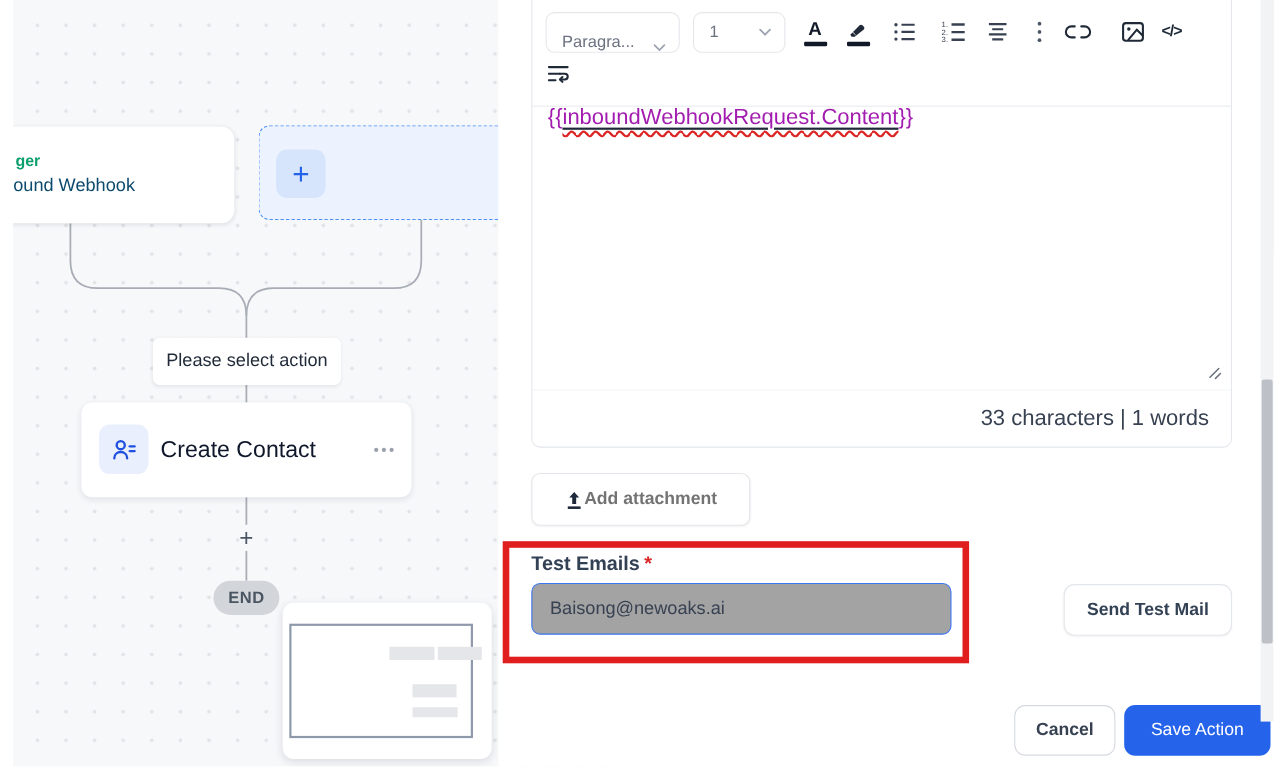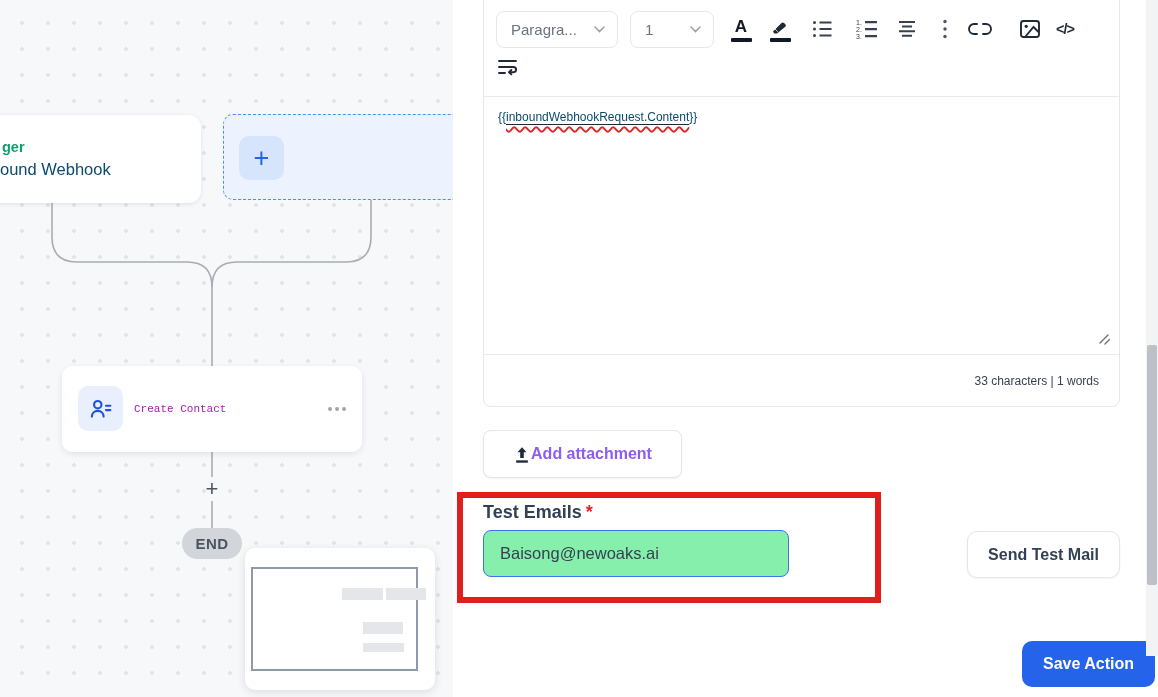--- a/index.html
+++ b/index.html
@@ -2,21 +2,21 @@
 <html><head>
 <meta charset="utf-8">
 <style>
   * { margin:0; padding:0; box-sizing:border-box; }
   html,body { background:#fff; }
   body { font-family:"Liberation Sans", sans-serif; }
   .screen { position:relative; width:1158px; height:697px; overflow:hidden; background:#fff; }
 
   
   .canvas {
-    position:absolute; left:0; top:0; width:541px; height:697px; overflow:hidden;
+    position:absolute; left:12px; top:0; width:541px; height:697px; overflow:hidden;
     background-color:#f7f8fa;
     background-image:radial-gradient(circle,#e3e4e8 1.7px, transparent 1.9px);
     background-size:26px 26px; background-position:9px 10px;
     border-right:1px solid #e9ebee;
   }
   .connectors { position:absolute; left:0; top:0; }
 
   .trigger-card {
     position:absolute; left:-116px; top:115px; width:317px; height:88px;
     background:#fff; border-radius:12px; box-shadow:0 1px 4px rgba(16,24,40,.10);
@@ -46,21 +46,21 @@
   }
 
   .contact-card {
     position:absolute; left:62px; top:366px; width:300px; height:86px; background:#fff;
     border-radius:10px; box-shadow:0 2px 6px rgba(16,24,40,.09);
   }
   .contact-tile {
     position:absolute; left:16px; top:20px; width:45px; height:45px; background:#e9effd;
     border-radius:10px; display:flex; align-items:center; justify-content:center;
   }
-  .contact-label { position:absolute; left:72px; top:0; height:86px; display:flex; align-items:center; font-size:11px; color:#a21caf;font-family:Liberation Mono, monospace; }
+  .contact-label { position:absolute; left:72px; top:0; height:86px; display:flex; align-items:center; font-size:21px; color:#0f172a; }
   .contact-menu { position:absolute; right:14px; top:0; height:86px; display:flex; align-items:center; cursor:pointer; }
 
   .plus-node {
     position:absolute; left:200px; top:477px; width:24px; height:24px; text-align:center;
     line-height:24px; font-size:22px; color:#4b5563;
   }
   .end-pill {
     position:absolute; left:182px; top:528px; width:60px; height:31px; background:#d2d5da;
     border-radius:16px; display:flex; align-items:center; justify-content:center;
     font-size:15px; font-weight:600; letter-spacing:.5px; color:#4a5562;
@@ -83,71 +83,71 @@
   .editor-box {
     position:absolute; left:30px; top:-14px; width:637px; height:421px;
     border:1px solid #e4e7eb; border-radius:8px; background:#fff;
   }
   .tb-divider { position:absolute; left:0; top:109px; width:100%; height:1px; background:#e8eaee; }
   .select-ctl {
     position:absolute; height:37px; border:1px solid #e5e7eb; border-radius:8px; background:#fff;
     display:flex; align-items:center; padding:0 12px 0 14px; color:#6b7280; font-size:15px; cursor:pointer;
   }
   .select-ctl .sel-val { flex:1; white-space:nowrap; overflow:hidden; }
-  .sel-paragraph { left:12px; top:24px; width:122px; }
+  .sel-paragraph { left:12px; top:24px; width:122px;align-items:flex-end; }
   .sel-size { left:146px; top:24px; width:84px; }
   .tb-icon { position:absolute; top:30px; width:30px; height:32px; display:flex; flex-direction:column; align-items:center; justify-content:flex-start; cursor:pointer; }
   .tb-icon svg { display:block; }
   .glyph-a { font-size:17px; font-weight:700; color:#111827; line-height:19px; }
   .underbar { width:21px; height:3.5px; background:#111827; border-radius:1px; margin-top:2px; }
   .glyph-code { font-size:14.5px; font-weight:700; color:#1f2937; line-height:24px; letter-spacing:-1px; }
   .i-color { left:242px; } .i-marker { left:281px; } .i-bullets { left:323px; }
   .i-ordered { left:368px; } .i-align { left:408px; } .i-more { left:446px; }
   .i-link { left:481px; } .i-image { left:531px; } .i-code { left:566px; }
   .i-wrap { position:absolute; left:12px; top:68px; width:26px; height:24px; cursor:pointer; }
 
-  .editor-body { position:absolute; left:14px; top:118px; right:14px; font-size:12px; color:#0c4a6e; line-height:24px; }
+  .editor-body { position:absolute; left:14px; top:108px; right:14px; font-size:20px; color:#a21caf; line-height:24px; }
   .var-solid { text-decoration:underline; text-decoration-color:#1f2937; text-underline-offset:3px; }
   .var-wavy { text-decoration:underline wavy #dc2626; text-decoration-thickness:1.5px; text-underline-offset:5px; }
   .resize-handle { position:absolute; left:612px; top:344px; }
 
   .editor-footer {
     position:absolute; left:0; bottom:0; width:100%; height:52px; border-top:1px solid #e8eaee;
     display:flex; align-items:center; justify-content:flex-end; padding-right:20px;
-    font-size:12px; color:#374151; border-radius:0 0 8px 8px;
+    font-size:20px; color:#374151; border-radius:0 0 8px 8px;
   }
 
   .btn {
     display:flex; align-items:center; justify-content:center; background:#fff;
     border:1px solid #e3e6ea; border-radius:8px; cursor:pointer;
     font-family:"Liberation Sans", sans-serif;
   }
   .attach-btn {
     position:absolute; left:30px; top:430px; width:199px; height:48px; 
-    font-size:16px; font-weight:600; color:#8b5cf6; box-shadow:0 1px 2px rgba(16,24,40,.05);
+    font-size:16px; font-weight:600; color:#737373; box-shadow:0 1px 2px rgba(16,24,40,.05);
   }
   .red-annotation { position:absolute; left:4px; top:492px; width:424px; height:111px; border:6px solid #e01e1e; pointer-events:none; }
   .field-label { position:absolute; left:30px; top:502px; font-size:18px; font-weight:600; color:#334155; }
   .req-mark { color:#dc2626; margin-left:4px; font-weight:600; }
   .email-input {
-    position:absolute; left:30px; top:530px; width:306px; height:47px;
+    position:absolute; left:30px; top:530px; width:382px; height:47px;
     border:1.5px solid #3b76f0; border-radius:8px; padding:0 16px; font-size:16.5px; color:#374151;
-    font-family:"Liberation Sans", sans-serif; background:#86efac; outline:none;
+    font-family:"Liberation Sans", sans-serif; background:#a3a3a3; outline:none;
   }
   .send-btn {
     position:absolute; left:514px; top:531px; width:153px; height:47px; border-radius:10px;
     font-size:16px; font-weight:600; color:#334155; box-shadow:0 1px 2px rgba(16,24,40,.05);
   }
   .cancel-btn {
     position:absolute; left:469px; top:641px; width:92px; height:46px; border-radius:10px;
     border-color:#d6dae0; font-size:16px; font-weight:600; color:#374151;
   }
   .save-btn {
     position:absolute; left:569px; top:641px; width:133px; height:46px; border-radius:10px;
-    background:#2563eb; border:none; color:#fff; font-size:16px; font-weight:700;
+    background:#2563eb; border:none; color:#fff; font-size:16px; font-weight:400;
   }
 
   .scroll-track { position:absolute; left:693px; top:0; width:12px; height:656px; background:#f2f3f5; }
   .scroll-thumb { position:absolute; left:1px; top:345px; width:10px; height:240px; background:#bdc1c7; border-radius:2px; }
 </style>
 </head>
 <body>
 
 <div class="screen">
 
@@ -161,20 +161,21 @@
 
     <div class="trigger-card">
       <div class="trigger-type">ger</div>
       <div class="trigger-name">ound Webhook</div>
     </div>
 
     <div class="add-trigger">
       <div class="plus-tile">+</div>
     </div>
 
+    <div class="select-action">Please select action</div>
 
     <div class="contact-card">
       <div class="contact-tile">
         <svg width="26" height="26" viewBox="0 0 24 24" fill="none" stroke="#2050e0" stroke-width="2" stroke-linecap="round">
           <circle cx="9" cy="8" r="3.4"></circle>
           <path d="M3.6 19c0-3.1 2.4-5.2 5.4-5.2s5.4 2.1 5.4 5.2"></path>
           <path d="M16.6 9h4"></path>
           <path d="M16.6 13h4"></path>
         </svg>
       </div>
@@ -307,20 +308,23 @@
       <span>Test Emails</span><span class="req-mark">*</span>
     </div>
     <input class="email-input" type="text" value="Baisong@newoaks.ai" style="">
 
     <div class="red-annotation"></div>
 
     <button class="btn send-btn">
       <span>Send Test Mail</span>
     </button>
 
+    <button class="btn cancel-btn">
+      <span>Cancel</span>
+    </button>
     <button class="btn save-btn">
       <span>Save Action</span>
     </button>
 
     <div class="scroll-track">
       <div class="scroll-thumb"></div>
     </div>
   </div>
 
 </div>

